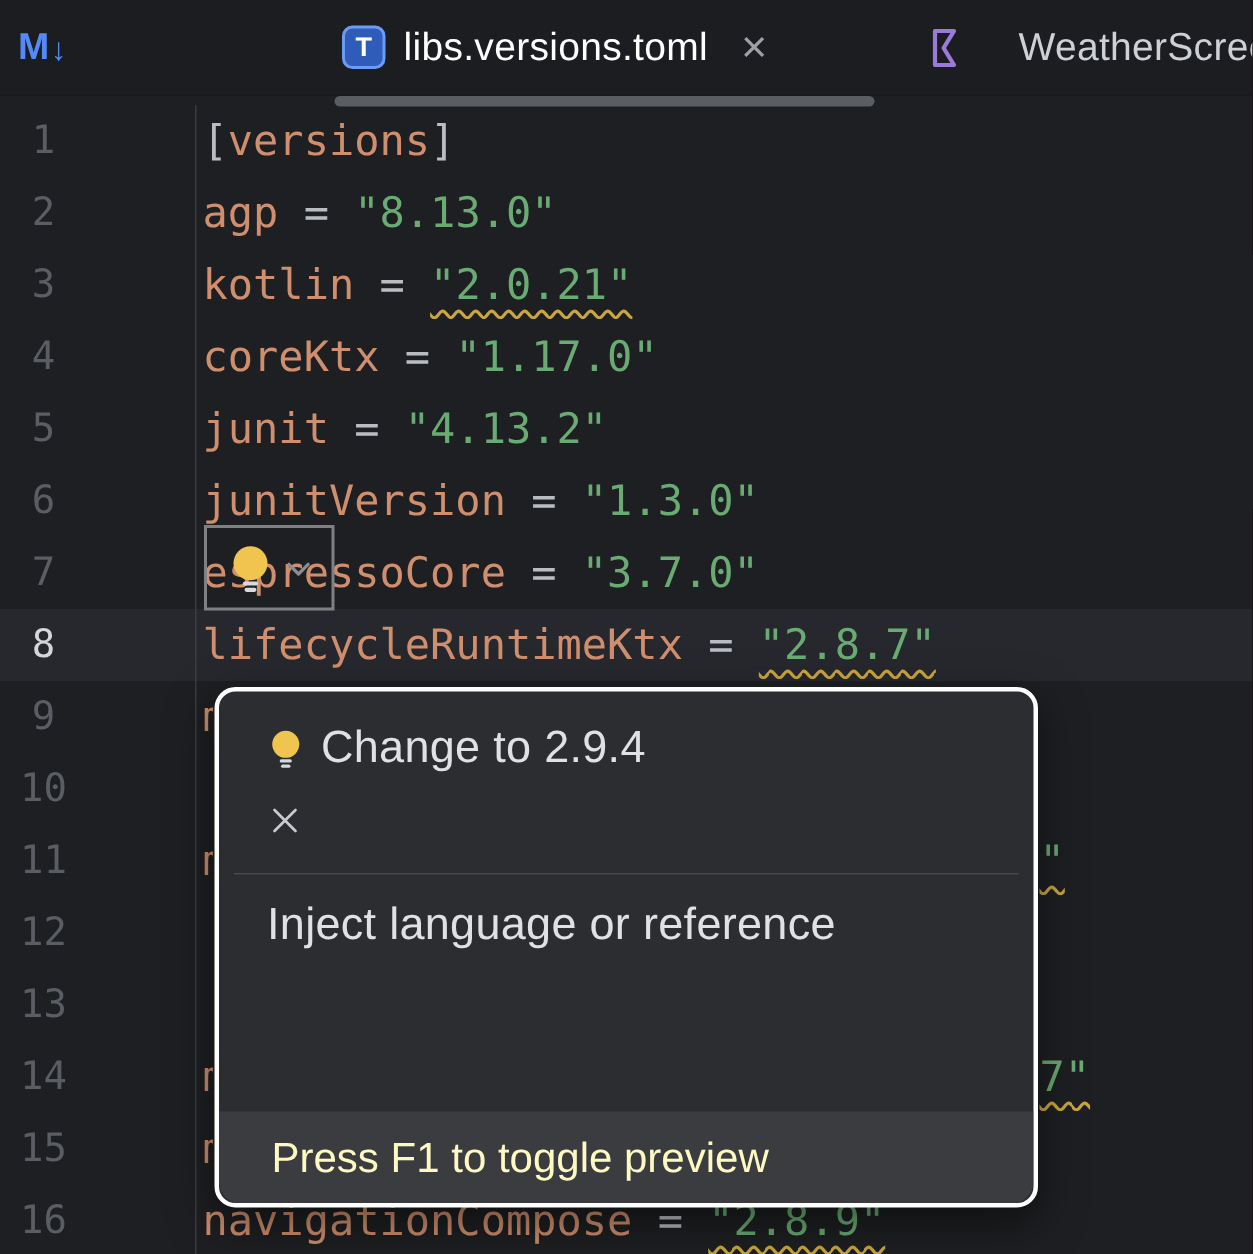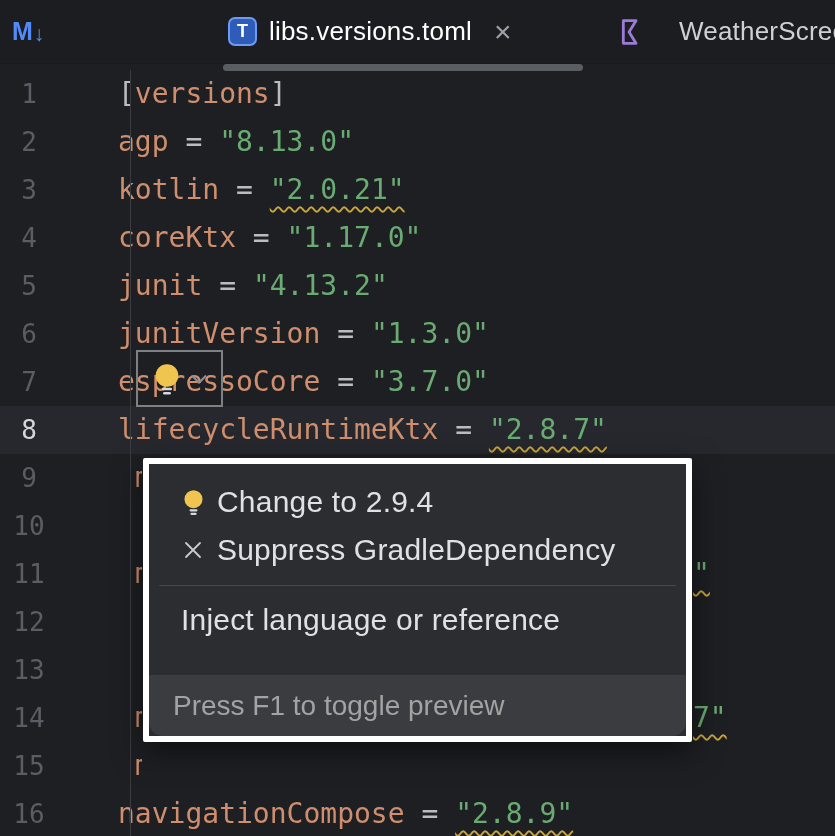--- a/index.html
+++ b/index.html
@@ -34,21 +34,21 @@
   .editor { position:absolute; left:0; top:70px; width:835px; height:766px; }
   .row { position:relative; width:835px; height:48px; }
   .row.current { background:#26282E; }
   .gutter {
     position:absolute; left:0; top:0; width:58px; height:48px; line-height:48px;
     text-align:center; font-family:"DejaVu Sans Mono", monospace; font-size:26px;
     color:#5A5D63;
   }
   .row.current .gutter { color:#D4D6DA; }
   .code {
-    position:absolute; left:118px; top:0; height:48px; line-height:48px;
+    position:absolute; left:135px; top:0; height:48px; line-height:48px;
     font-family:"DejaVu Sans Mono", monospace; font-size:28px; white-space:pre;
   }
   .tok-key { color:#CF8E6D; }
   .tok-punct { color:#B9BCC2; }
   .tok-str { color:#6AAB73; }
   .sq {
     text-decoration-line:underline; text-decoration-style:wavy;
     text-decoration-color:#C9A63E; text-decoration-thickness:2px;
     text-underline-offset:7px;
   }
@@ -66,22 +66,22 @@
     background:#3A3C40; z-index:2;
   }
   
   .bulb-box {
     position:absolute; left:136px; top:350px; width:87px; height:57px;
     border:2px solid #7E8184; z-index:4; display:flex; align-items:center;
     justify-content:center; gap:4px; background:transparent;
   }
   
   .popup {
-    position:absolute; left:143px; top:458px; width:549px; height:284px;
-    background:#2B2D30; border:6px solid #ffffff; border-radius:2px;
+    position:absolute; left:143px; top:458px; width:549px; height:347px;
+    background:#2B2D30; border:3px solid #ffffff; border-radius:14px;
     box-shadow:0 10px 30px rgba(0,0,0,0.5); z-index:10; overflow:hidden;
   }
   .popup-items { padding-top:14px; }
   .pitem {
     position:relative; height:48px; display:flex; align-items:center;
     padding-left:26px; cursor:default;
   }
   .pitem .sel-bg {
     position:absolute; left:10px; right:18px; top:1px; bottom:1px;
     background:#3E486A; border-radius:9px; z-index:0;
@@ -89,21 +89,21 @@
   .pitem .picon { position:relative; z-index:1; width:36px; display:flex; justify-content:center; align-items:center; }
   .pitem .ptext {
     position:relative; z-index:1; margin-left:6px; color:#DFE1E5;
     font-size:30px; letter-spacing:0.2px;
   }
   .pitem.secondary { }
   .pdivider { height:1px; background:#46484D; margin:11px 10px 10px 10px; }
   .popup-footer {
     position:absolute; left:0; bottom:0; width:100%; height:61px;
     background:#3A3C3F; border-radius:0 0 14px 14px; line-height:61px;
-    padding-left:24px; color:#a3a3a3; font-size:28px;
+    padding-left:35px; color:#fef9c3; font-size:28px;
   }
   svg { display:block; }
 </style>
 </head>
 <body>
 
 <div class="screen">
   <header class="tabbar" id="tabbar">
       <div class="tab" style="left: 12px;">
         <span class="md-icon">
@@ -224,21 +224,20 @@
           <span class="ptext">Change to 2.9.4</span>
         </div>
         <div class="pitem">
           <span class="picon">
             <span>
               <svg width="24" height="24" viewBox="0 0 24 24">
                 <path d="M5 5 L19 19 M19 5 L5 19" stroke="#C8CBD0" stroke-width="1.8" stroke-linecap="round"></path>
               </svg>
             </span>
           </span>
-          <span class="ptext">Suppress GradleDependency</span>
         </div>
       </div>
     <div class="pdivider"></div>
     <div id="popup-secondary">
         <div class="pitem secondary">
           <span class="ptext">Inject language or reference</span>
         </div>
       </div>
     <div class="popup-footer">Press F1 to toggle preview</div>
   </div>

